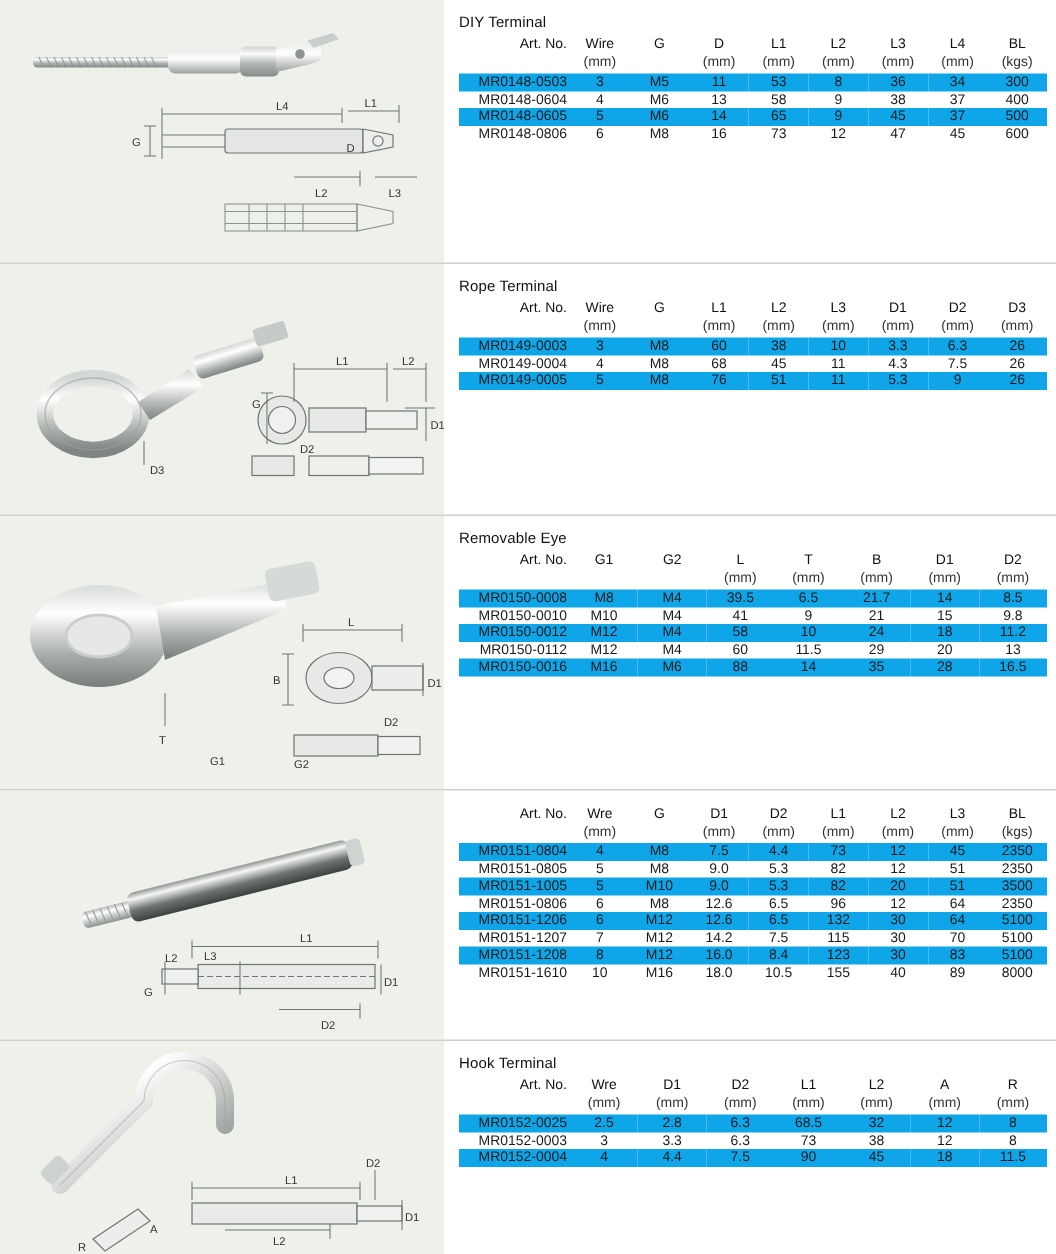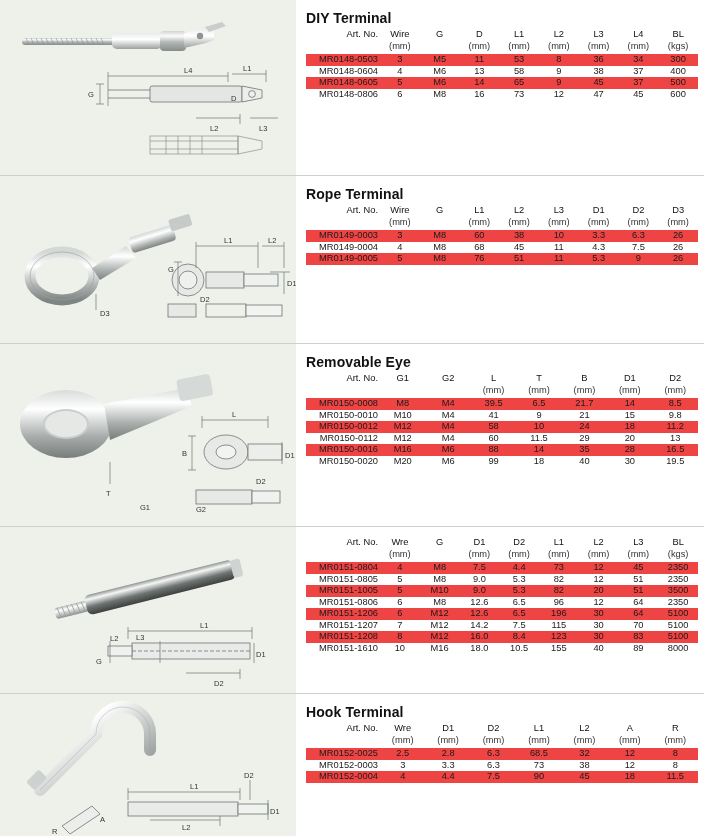--- a/index.html
+++ b/index.html
@@ -28,22 +28,22 @@
     position: relative;
     overflow: hidden;
   }
   .fig-inner { position: absolute; inset: 0; }
   .specs {
     flex: 1 1 auto;
     padding: 10px 6px 6px 10px;
     position: relative;
   }
   .sec-title {
-    font-size: 14px;
-    font-weight: bold;
+    font-size: 10px;
+    font-weight: normal;
     color: #111;
     margin: 0 0 3px 0;
     letter-spacing: 0.1px;
   }
   table.spec {
     border-collapse: collapse;
     font-size: 9.3px;
     color: #1a1a1a;
     width: 100%;
     table-layout: fixed;
@@ -55,21 +55,21 @@
     font-weight: normal;
     white-space: nowrap;
   }
   table.spec th.lbl, table.spec td.lbl {
     text-align: right;
     width: 74px;
     padding-left: 0;
   }
   table.spec thead th { color: #111; }
   table.spec thead tr.units th { color: #333; }
-  table.spec tbody tr.alt { background: #ef4444; }
+  table.spec tbody tr.alt { background: #0ea5e9; }
   .sep-row td { height: 2px; padding: 0; }
 
   
   .dimtxt { font-size: 7.5px; fill: #333; font-family: "Liberation Sans", sans-serif; }
 </style>
 </head>
 <body>
 
 <div id="page">
 
@@ -470,30 +470,20 @@
           </tr>
           <tr class="alt">
             <td class="lbl">MR0150-0016</td>
             <td>M16</td>
             <td>M6</td>
             <td>88</td>
             <td>14</td>
             <td>35</td>
             <td>28</td>
             <td>16.5</td>
-          </tr>
-          <tr>
-            <td class="lbl">MR0150-0020</td>
-            <td>M20</td>
-            <td>M6</td>
-            <td>99</td>
-            <td>18</td>
-            <td>40</td>
-            <td>30</td>
-            <td>19.5</td>
           </tr>
         </tbody>
       </table>
     </div>
   </div>
 
   <div class="section" style="height:167px;">
     <div class="figure">
       <svg class="fig-inner" viewBox="0 0 296 167">
         <defs>
@@ -618,21 +608,21 @@
             <td>12</td>
             <td>64</td>
             <td>2350</td>
           </tr>
           <tr class="alt">
             <td class="lbl">MR0151-1206</td>
             <td>6</td>
             <td>M12</td>
             <td>12.6</td>
             <td>6.5</td>
-            <td>196</td>
+            <td>132</td>
             <td>30</td>
             <td>64</td>
             <td>5100</td>
           </tr>
           <tr>
             <td class="lbl">MR0151-1207</td>
             <td>7</td>
             <td>M12</td>
             <td>14.2</td>
             <td>7.5</td>

